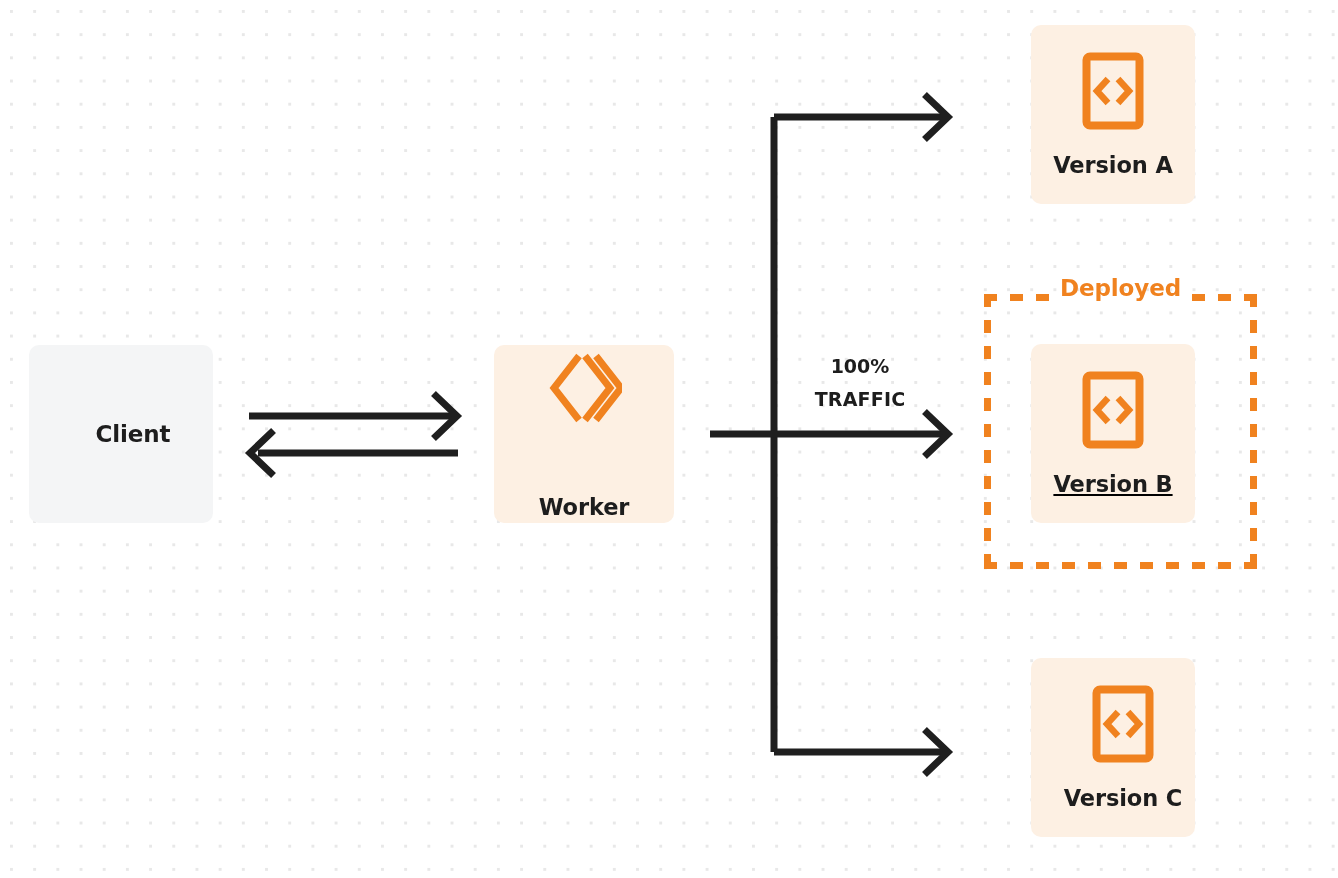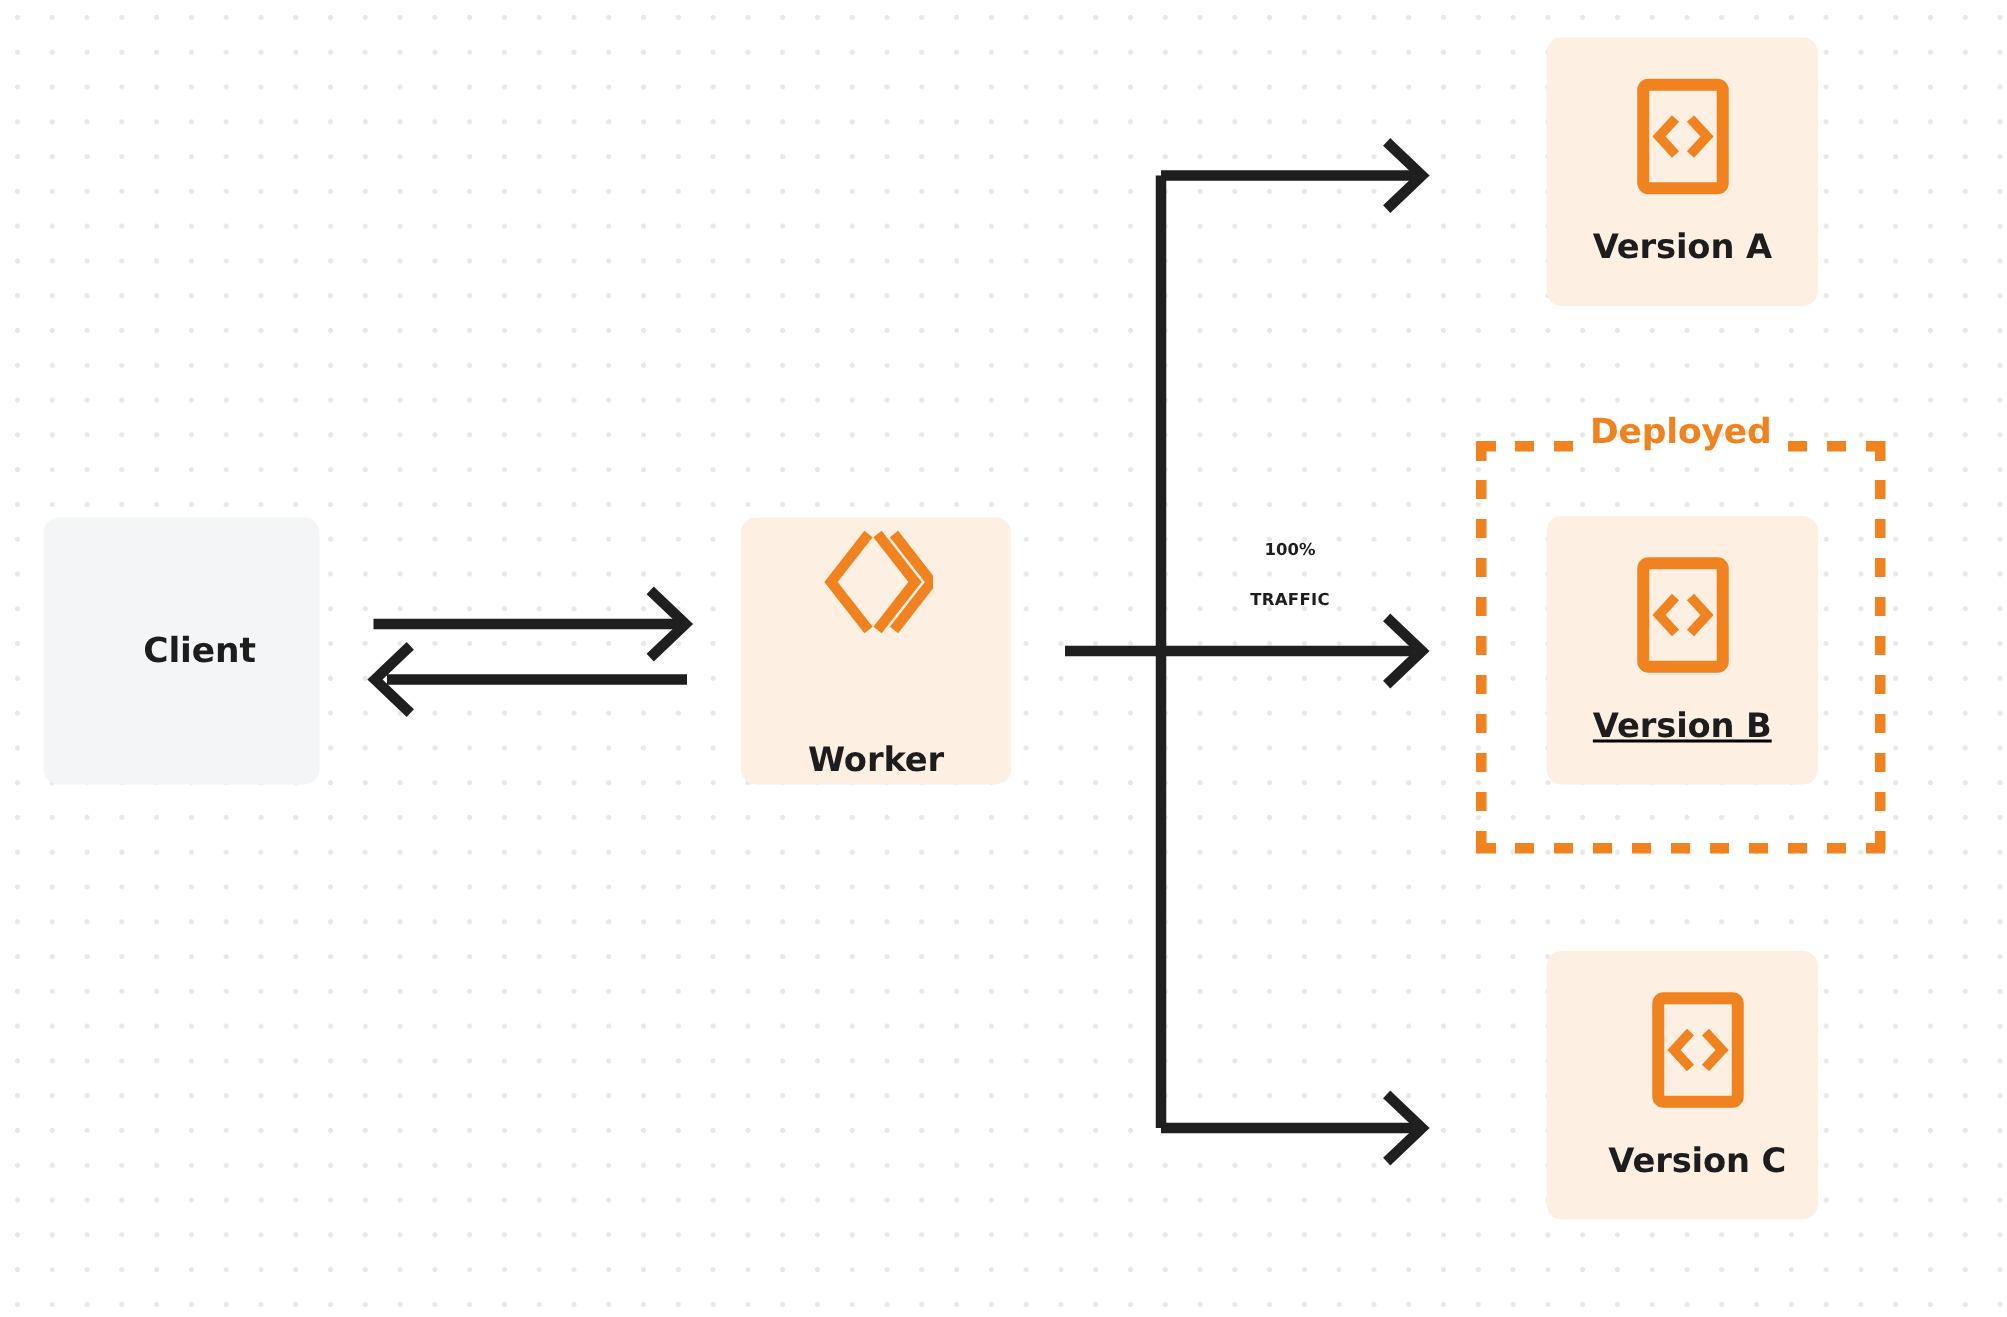--- a/index.html
+++ b/index.html
@@ -48,27 +48,27 @@
     left: 494px;
     top: 345px;
     width: 180px;
     height: 178px;
     background-color: #fdf0e3;
     gap: 48px;
   }
 
   .node-version {
     left: 1031px;
-    width: 181px;
+    width: 164px;
     height: 179px;
     background-color: #fdf0e3;
   }
   .node-version.v-a { top: 25px; }
   .node-version.v-b { top: 344px; text-decoration: underline; }
-  .node-version.v-c { top: 634px; padding-left: 20px; }
+  .node-version.v-c { top: 658px; padding-left: 20px; }
 
   .node-label {
     font-size: 22.5px;
     font-weight: 700;
     color: #1d1d1d;
     letter-spacing: -0.1px;
     line-height: 1;
     white-space: nowrap;
   }
   .node-client .node-label { font-size: 23px; margin-left: 24px; }
@@ -136,21 +136,21 @@
   }
 
   
   .traffic-label {
     position: absolute;
     left: 795px;
     top: 350px;
     width: 130px;
     text-align: center;
     color: #1d1d1d;
-    font-size: 11px;
+    font-size: 19px;
     font-weight: 700;
     line-height: 33px;
     letter-spacing: 0.2px;
   }
   .traffic-label .pct { letter-spacing: 0px; }
 
   
   #connectors {
     position: absolute;
     left: 0;

